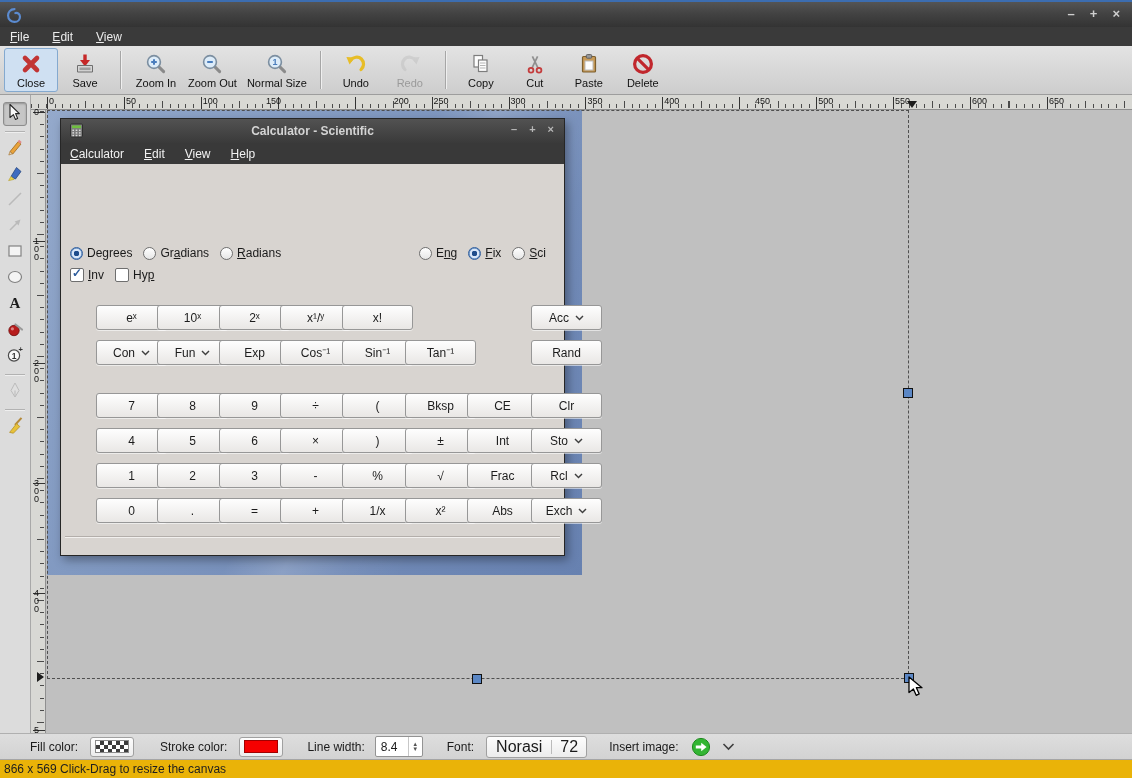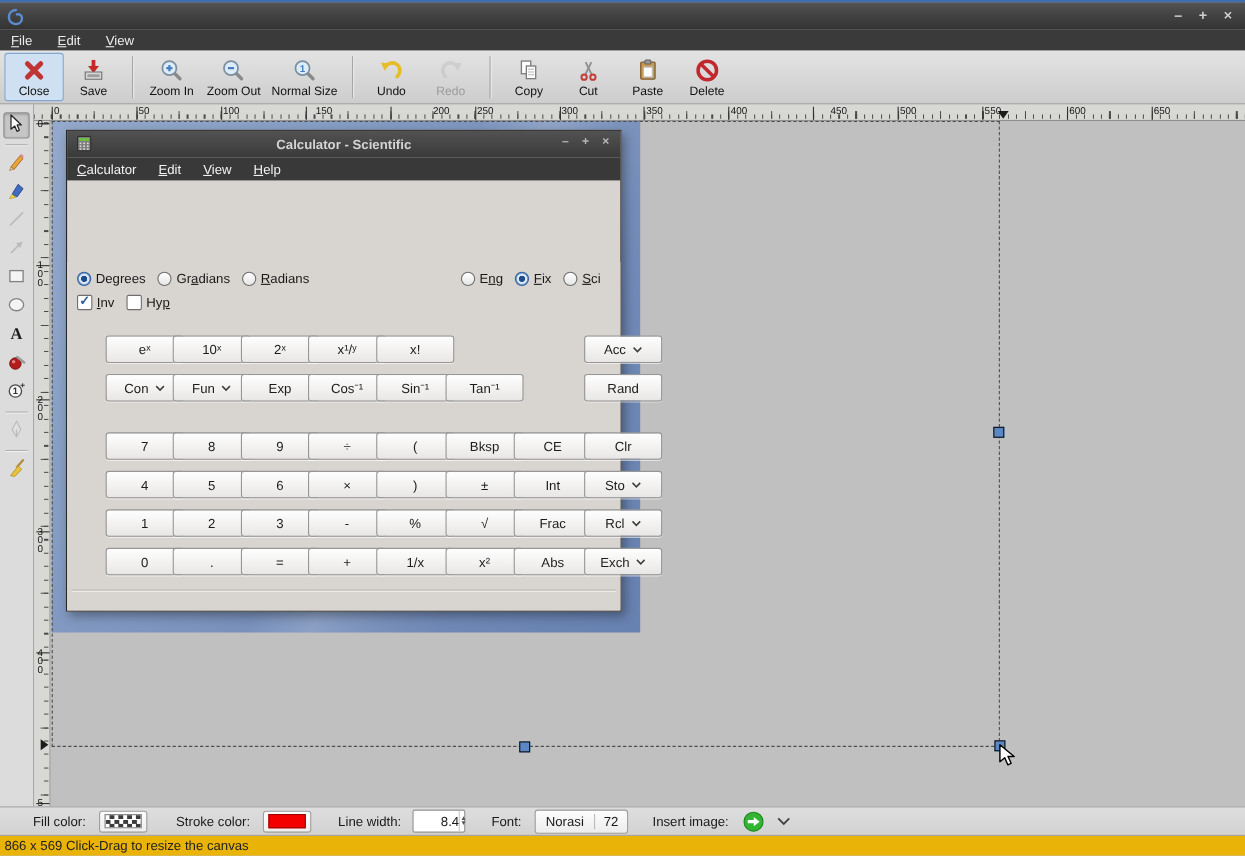--- a/index.html
+++ b/index.html
@@ -117,21 +117,21 @@
     border:1px solid #a0a0a0;border-radius:3px;display:flex;align-items:center;justify-content:center;box-sizing:border-box;}
   .checker{width:34px;height:13px;border:1px solid #8a8a8a;box-sizing:border-box;
     background:conic-gradient(#3c3c3c 25%,#fff 0 50%,#3c3c3c 0 75%,#fff 0) 0 0/8px 8px;}
   .redswatch{width:34px;height:13px;background:#f50000;border:1px solid #a00000;box-sizing:border-box;}
   .spin{width:48px;height:21px;background:#fff;border:1px solid #939393;border-radius:2px;
     display:flex;box-sizing:border-box;}
   .spin .val{flex:1;font-size:12px;padding:3px 0 0 5px;}
   .spin .arrows{width:13px;border-left:1px solid #c7c7c7;display:flex;flex-direction:column;
     align-items:center;justify-content:center;color:#555;font-size:6px;line-height:5px;}
   .font-btn{height:22px;background:linear-gradient(#fdfdfd,#ececec);border:1px solid #a0a0a0;
-    border-radius:3px;display:flex;align-items:center;font-size:12px;box-sizing:border-box;}
+    border-radius:3px;display:flex;align-items:center;font-size:16px;box-sizing:border-box;}
   .font-btn .fname{padding:0 9px;}
   .font-btn .fdiv{width:1px;height:14px;background:#bbb;}
   .font-btn .fsize{padding:0 8px;}
   
   #statusbar{position:absolute;left:0;top:759px;right:0;height:19px;box-sizing:border-box;
     background:#eab308;border-top:1px solid #a5a5a5;font-size:12px;color:#1f1f1f;
     padding:2px 0 0 4px;}
 </style>
 </head>
 <body>
@@ -351,21 +351,21 @@
     </div>
   <div id="hruler">
     <div class="hmarker"></div>
   <div class="htick" style="left: 16px;"></div>
       <div class="hlab" style="left: 18px;">0</div>
       <div class="htick" style="left: 92.92px;"></div>
       <div class="hlab" style="left: 94.92px;">50</div>
       <div class="htick" style="left: 169.84px;"></div>
       <div class="hlab" style="left: 171.84px;">100</div>
       <div class="htick" style="left: 246.76px;"></div>
-      <div class="hlab" style="left: 256px; text-align: center;">150</div>
+      <div class="hlab" style="left: 235px; text-align: center;">150</div>
       <div class="htick" style="left: 323.68px;"></div>
       <div class="hlab" style="left: 325.68px; padding-left: 37px;">200</div>
       <div class="htick" style="left: 400.6px;"></div>
       <div class="hlab" style="left: 402.6px;">250</div>
       <div class="htick" style="left: 477.52px;"></div>
       <div class="hlab" style="left: 479.52px;">300</div>
       <div class="htick" style="left: 554.44px;"></div>
       <div class="hlab" style="left: 556.44px;">350</div>
       <div class="htick" style="left: 631.36px;"></div>
       <div class="hlab" style="left: 633.36px;">400</div>
@@ -666,21 +666,21 @@
 <div id="optionsbar">
   <span style="margin-left:30px;">Fill color:</span>
   <span class="swatch-btn" style="margin-left:12px;">
     <span class="checker"></span>
   </span>
   <span style="margin-left:26px;">Stroke color:</span>
   <span class="swatch-btn" style="margin-left:12px;">
     <span class="redswatch"></span>
   </span>
   <span style="margin-left:24px;">Line width:</span>
-  <span class="spin" style="margin-left:10px;padding-left:20px;">
+  <span class="spin" style="margin-left:10px;">
     <span class="val">8.4</span>
     <span class="arrows">
         <span>▲</span>
         <span>▼</span>
       </span>
   </span>
   <span style="margin-left:24px;">Font:</span>
   <span class="font-btn" style="margin-left:12px;">
     <span class="fname">Norasi</span>
     <span class="fdiv"></span>

